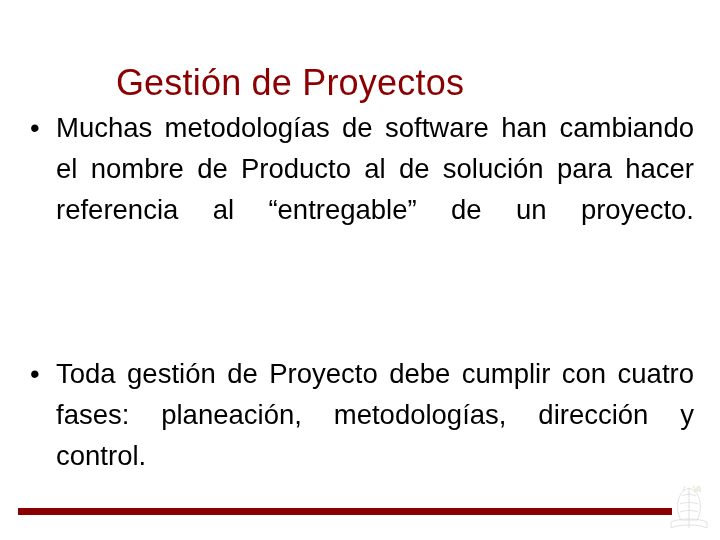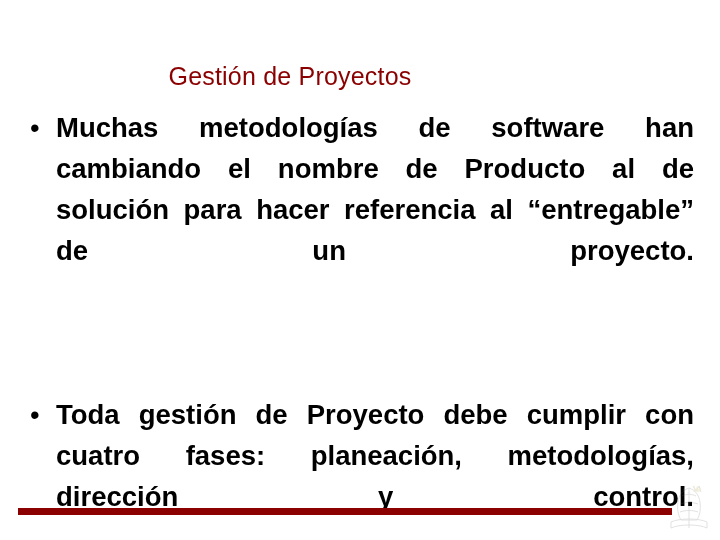--- a/index.html
+++ b/index.html
@@ -20,21 +20,21 @@
     box-sizing: border-box;
   }
 
   
   .slide-title {
     position: absolute;
     top: 38px;
     left: 0;
     width: 580px;
     text-align: center;
-    font-size: 25px;
+    font-size: 36px;
     line-height: 42px;
     font-weight: normal;
     color: #8B0000;
     letter-spacing: 0.2px;
     white-space: nowrap;
   }
 
   
   .body-area {
     position: absolute;
@@ -60,21 +60,20 @@
   .bullet-marker {
     position: absolute;
     left: 8px;
     top: 0;
     font-size: 27.5px;
     line-height: 41px;
     color: #000000;
   }
   .bullet-text {
     display: block;
-    font-weight: bold;
   }
   
   .bullet-text::after {
     content: "";
     display: inline-block;
     width: 100%;
     height: 0;
   }
 
   

